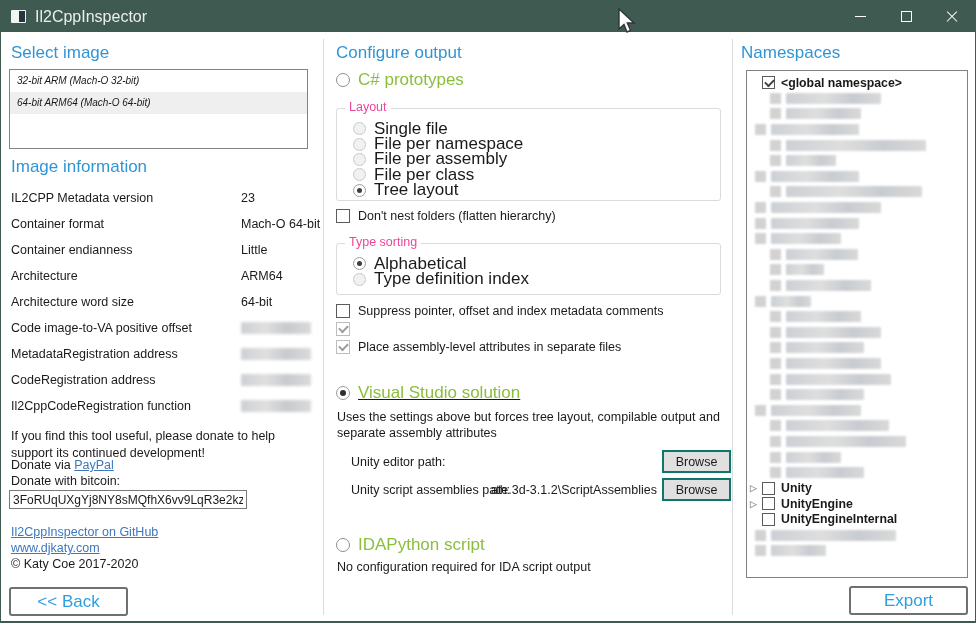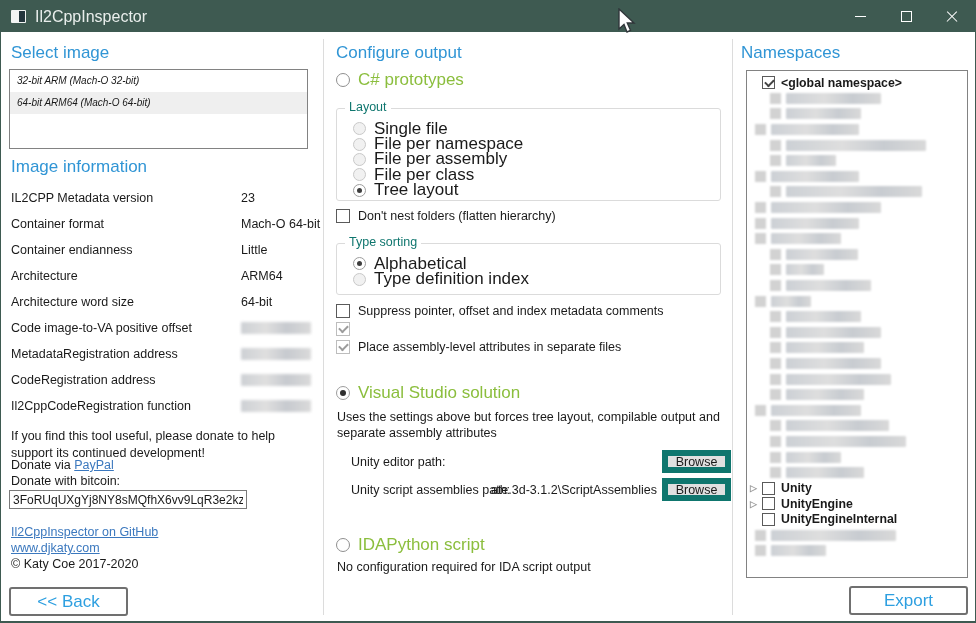--- a/index.html
+++ b/index.html
@@ -53,26 +53,26 @@
   .checkbox.disabled.checked::after{border-color:#9c9c9c;}
   .cb-row{display:flex;align-items:center;height:18px;}
   .cb-label{font-size:12.5px;margin-left:8px;white-space:nowrap;}
   
   .big-opt{position:absolute;display:flex;align-items:center;}
   .big-opt .radio{width:14px;height:14px;}
   .big-opt .radio.checked::after{left:3px;top:3px;width:6px;height:6px;background:#2f2f2f;}
   .green-label{font-size:17px;color:#8bbe3d;margin-left:8px;white-space:nowrap;}
   
   .groupbox{position:absolute;border:1px solid #dbdbdb;border-radius:3px;box-sizing:border-box;}
-  .gb-label{position:absolute;top:-9px;left:8px;background:#fff;padding:0 4px;font-size:12.5px;color:#0f766e;}
+  .gb-label{position:absolute;top:-9px;left:8px;background:#fff;padding:0 4px;font-size:12.5px;color:#ec4899;}
   .gb-options{position:absolute;left:16px;top:12px;}
   
   .path-label{position:absolute;font-size:12.5px;white-space:nowrap;}
   .path-value{position:absolute;font-size:12.5px;white-space:nowrap;overflow:hidden;text-align:right;}
-  .browse-btn{position:absolute;box-sizing:border-box;width:69px;height:23px;background:#e0e0e0;border:6px solid #0f766e;
+  .browse-btn{position:absolute;box-sizing:border-box;width:69px;height:23px;background:#e0e0e0;border:2px solid #0f766e;
     font-size:12.5px;color:#1a1a1a;display:flex;align-items:center;justify-content:center;cursor:pointer;
     font-family:"Liberation Sans",sans-serif;}
   
   .ns-list{position:absolute;border:1px solid #828282;box-sizing:border-box;padding-top:4px;overflow:hidden;background:#fff;font-weight:bold;}
   .ns-row{display:flex;align-items:center;height:15.6px;}
   .expander{width:15px;padding-left:3px;color:#9a9a9a;font-size:9px;flex-shrink:0;box-sizing:border-box;}
   .ns-cb{width:13px;height:13px;}
   .ns-label{font-size:12.3px;margin-left:6px;white-space:nowrap;}
   .blur-sq{display:inline-block;width:11px;height:11px;background:#d2d2d2;filter:blur(1.3px);flex-shrink:0;}
   .blur-bar{display:inline-block;height:11px;margin-left:5px;border-radius:1px;
@@ -222,21 +222,21 @@
       </div>
       <div class="cb-row">
         <span class="checkbox checked disabled"></span>
       </div>
       <div class="cb-row">
         <span class="checkbox checked disabled"></span>
         <span class="cb-label">Place assembly-level attributes in separate files</span>
       </div>
     </div>
 
-  <div class="big-opt" style="left:335px;top:382px;">
+  <div class="big-opt" style="left:335px;top:382px;text-decoration:underline;">
     <span class="radio checked"></span>
     <span class="green-label">Visual Studio solution</span>
   </div>
   <div class="abs txt" style="left:336px;top:408px;width:405px;line-height:16px;">Uses the settings above but forces tree layout, compilable output and separate assembly attributes</div>
 
   <div class="path-label" style="left:350px;top:454px;">Unity editor path:</div>
   <div class="browse-btn" style="left:661px;top:449px;">Browse</div>
 
   <div class="path-label" style="left:350px;top:482px;">Unity script assemblies path:</div>
   <div class="path-value" style="left:478px;top:482px;width:178px;">ate.3d-3.1.2\ScriptAssemblies</div>

